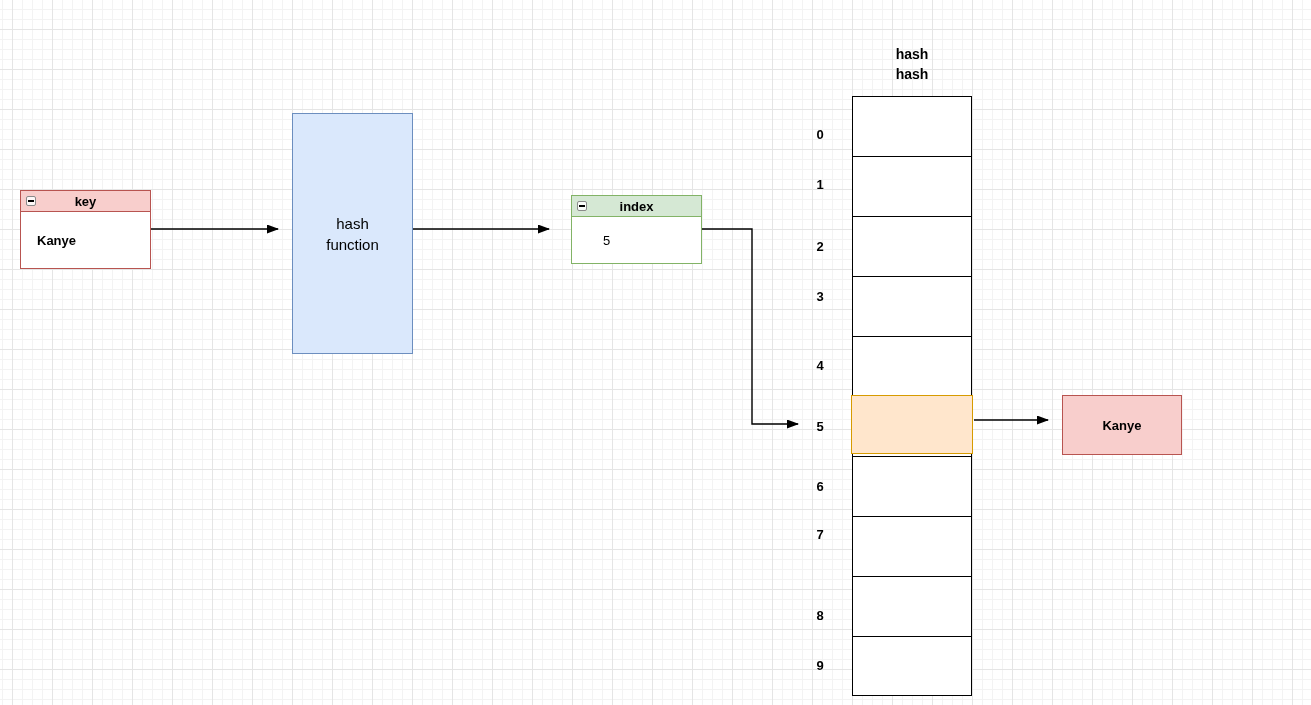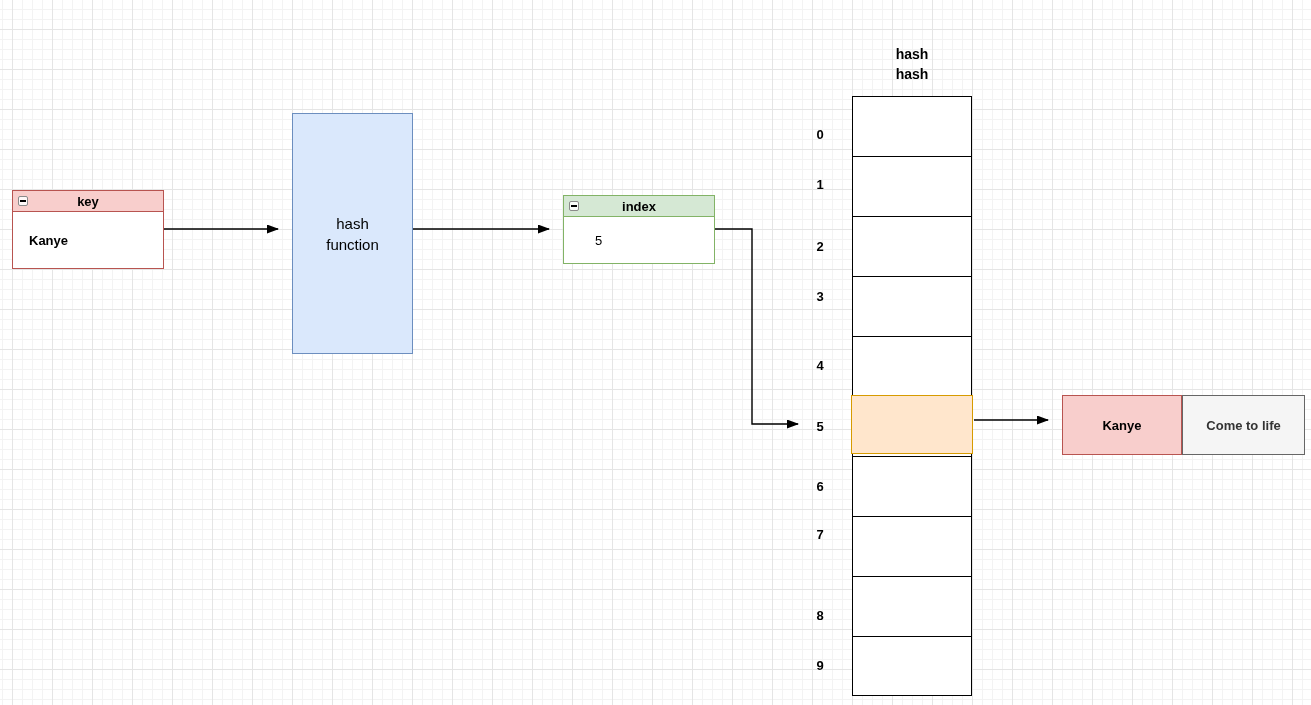--- a/index.html
+++ b/index.html
@@ -17,21 +17,21 @@
       linear-gradient(to right, #e5e5e5 1px, transparent 1px),
       linear-gradient(to bottom, #e5e5e5 1px, transparent 1px),
       linear-gradient(to right, #f3f3f3 1px, transparent 1px),
       linear-gradient(to bottom, #f3f3f3 1px, transparent 1px);
     background-size: 40px 40px, 40px 40px, 10px 10px, 10px 10px;
     background-position: 12px 29px, 12px 29px, 2px 9px, 2px 9px;
   }
   .abs { position: absolute; margin-top: 6px; }
 
   
-  .list-box { position: absolute; width: 152px; }
+  .list-box { position: absolute; width: 131px; margin-left: 8px; }
   .list-header {
     position: relative;
     height: 22px;
     display: flex;
     align-items: center;
     justify-content: center;
     font-size: 13px;
     font-weight: bold;
   }
   .list-body {
@@ -189,15 +189,14 @@
   <div class="abs slot-label" style="top:232px">2</div>
   <div class="abs slot-label" style="top:282px">3</div>
   <div class="abs slot-label" style="top:351px">4</div>
   <div class="abs slot-label" style="top:412px">5</div>
   <div class="abs slot-label" style="top:472px">6</div>
   <div class="abs slot-label" style="top:520px">7</div>
   <div class="abs slot-label" style="top:601px">8</div>
   <div class="abs slot-label" style="top:651px">9</div>
 
   <div class="abs result-key">Kanye</div>
-  <div class="abs result-value">Come to life</div>
 
 </div>
 
 </body></html>

